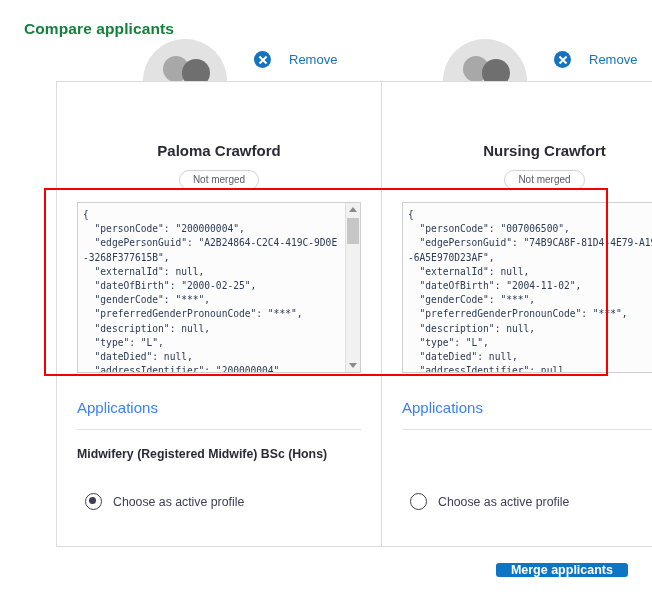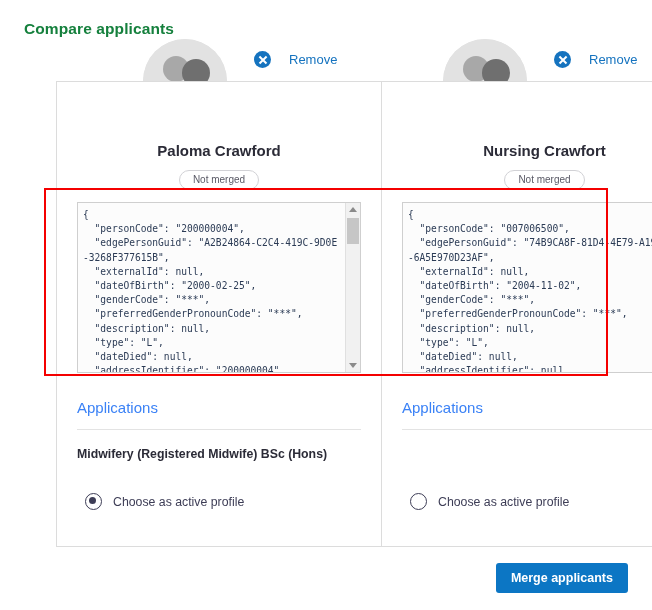--- a/index.html
+++ b/index.html
@@ -229,21 +229,21 @@
 
   
   .merge-btn {
     position: absolute;
     right: 24px;
     top: 563px;
     background: #0c76c4;
     color: #fff;
     border: none;
     border-radius: 3px;
-    padding: 8px 15px;
+    padding: 0 15px;
     font-size: 12.5px;
     font-weight: bold;
     font-family: "Liberation Sans", sans-serif;
     cursor: pointer;
   }
 </style>
 </head>
 <body>
 
 <div class="page-title">Compare applicants</div>

